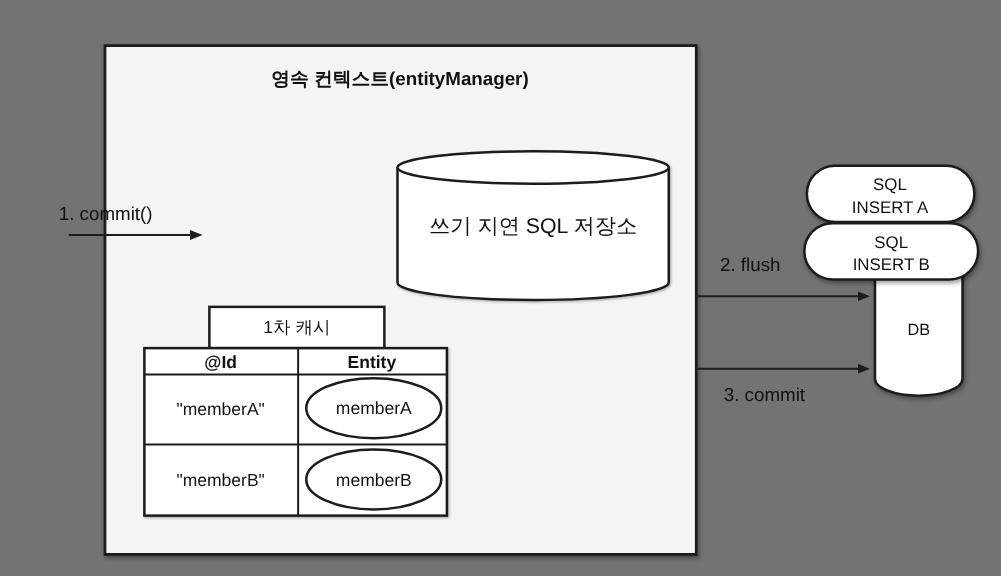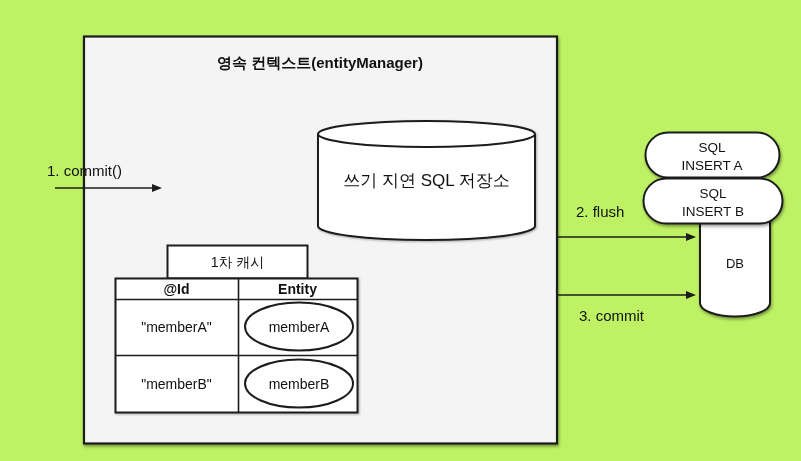--- a/index.html
+++ b/index.html
@@ -5,21 +5,21 @@
   html, body {
     margin: 0;
     padding: 0;
     background: #ffffff;
     font-family: "Liberation Sans", "DejaVu Sans", sans-serif;
   }
   #stage {
     position: relative;
     width: 801px;
     height: 461px;
-    background: #bef264;
+    background: #737373;
     overflow: hidden;
   }
   svg { display: block; }
   .shadow  { filter: drop-shadow(1.5px 2px 1.5px rgba(0,0,0,0.38)); }
   .shadow2 { filter: drop-shadow(1px 1.5px 1px rgba(0,0,0,0.30)); }
   text {
     fill: #111111;
     font-family: "Liberation Sans", "DejaVu Sans", sans-serif;
   }
   .t-title  { font-size: 15px; font-weight: bold; }

